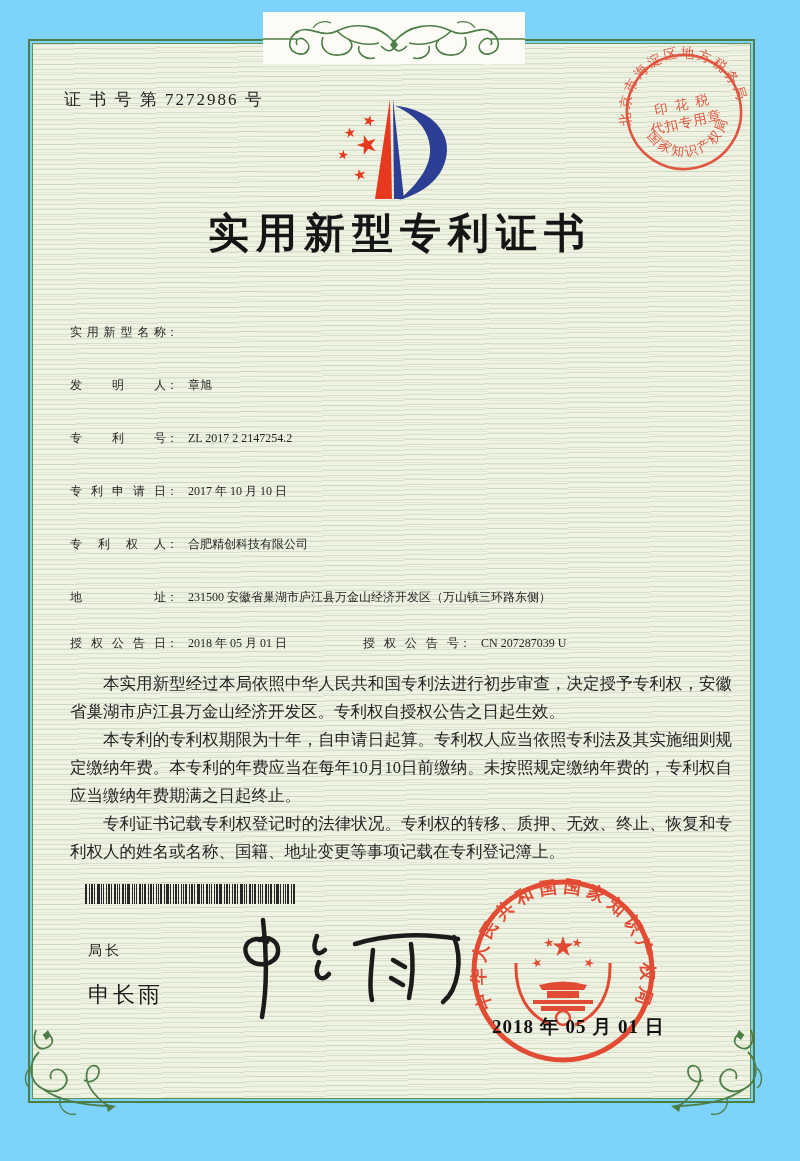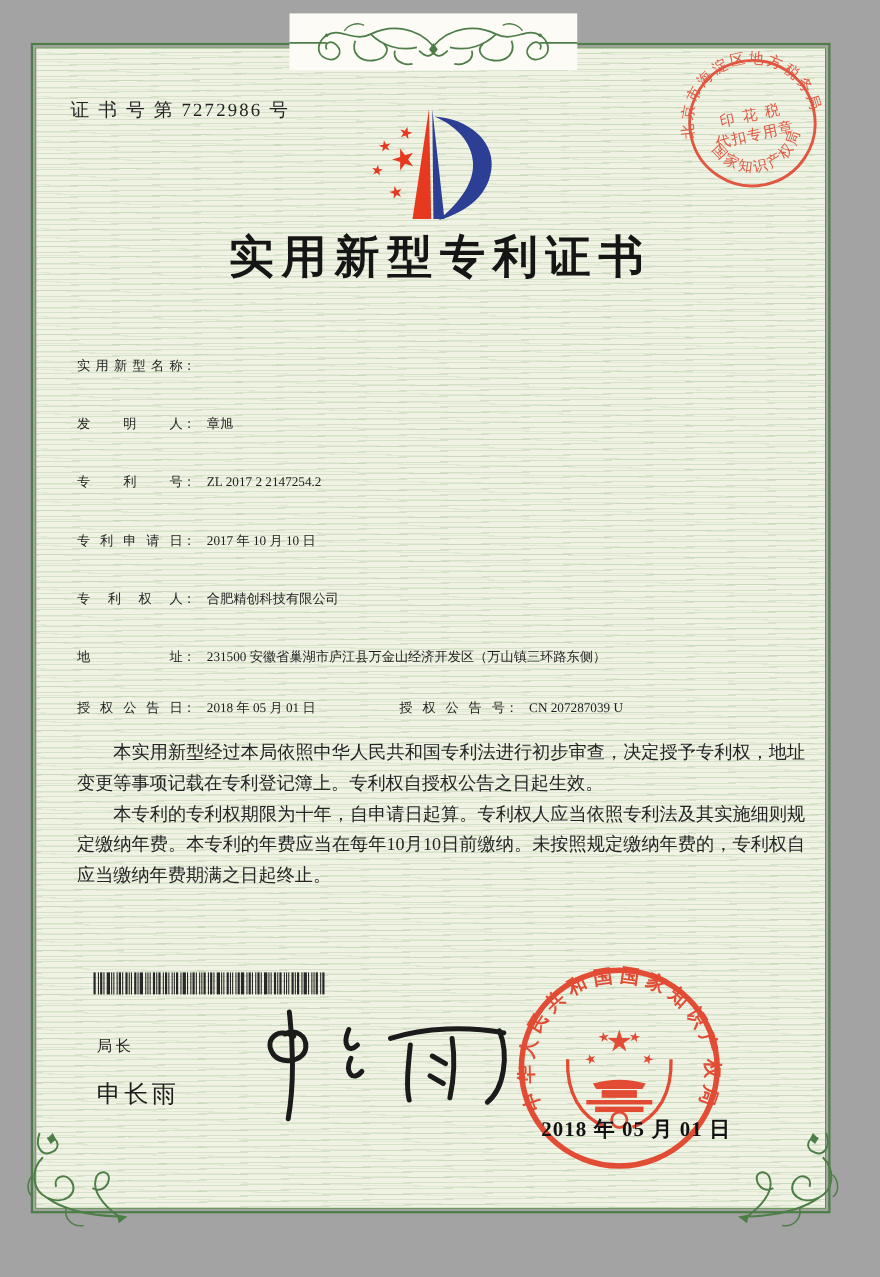--- a/index.html
+++ b/index.html
@@ -1,17 +1,17 @@
 <!DOCTYPE html>
 <html><head>
 <meta charset="utf-8">
 <style>
   html,body{margin:0;padding:0;background:#ffffff;}
   .page{
-    position:relative;width:800px;height:1161px;background:#a3a3a3;overflow:hidden;
+    position:relative;width:800px;height:1161px;background:#7dd3fc;overflow:hidden;
     font-family:"Liberation Serif",serif;color:#1f1f1f;
   }
   
   .frame{position:absolute;left:28px;top:39px;width:727px;height:1064px;
     border:2px solid #4e7e48;box-sizing:border-box;}
   .frame-inner{position:absolute;inset:2px;border:1px solid #62904f;
     background:
       repeating-linear-gradient(179.3deg, rgba(120,160,105,.22) 0 1px, rgba(0,0,0,0) 1px 5px),
       repeating-linear-gradient(181deg, rgba(120,160,105,.12) 0 1px, rgba(0,0,0,0) 1px 8px),
       #f0f3e4;}
@@ -192,22 +192,23 @@
       </span>
       <span class="grant-pair grant-right">
         <span class="flabel">授权公告号</span>
           <span class="fcolon">：</span>
         <span class="fvalue">CN 207287039 U</span>
       </span>
     </div>
   </div>
 
   <div class="paras">
-    <p>本实用新型经过本局依照中华人民共和国专利法进行初步审查，决定授予专利权，地址变更等事项记载在专利登记簿上。专利权自授权公告之日起生效。</p>
+    <p>本实用新型经过本局依照中华人民共和国专利法进行初步审查，决定授予专利权，安徽省巢湖市庐江县万金山经济开发区。专利权自授权公告之日起生效。</p>
     <p>本专利的专利权期限为十年，自申请日起算。专利权人应当依照专利法及其实施细则规定缴纳年费。本专利的年费应当在每年10月10日前缴纳。未按照规定缴纳年费的，专利权自应当缴纳年费期满之日起终止。</p>
+    <p>专利证书记载专利权登记时的法律状况。专利权的转移、质押、无效、终止、恢复和专利权人的姓名或名称、国籍、地址变更等事项记载在专利登记簿上。</p>
   </div>
 
   <div class="barcode" id="barcode">
       <div style="width: 2px; margin-right: 2px;"></div>
       <div style="width: 1px; margin-right: 1px;"></div>
       <div style="width: 2px; margin-right: 1px;"></div>
       <div style="width: 1px; margin-right: 2px;"></div>
       <div style="width: 3px; margin-right: 1px;"></div>
       <div style="width: 1px; margin-right: 1px;"></div>
       <div style="width: 1px; margin-right: 2px;"></div>

